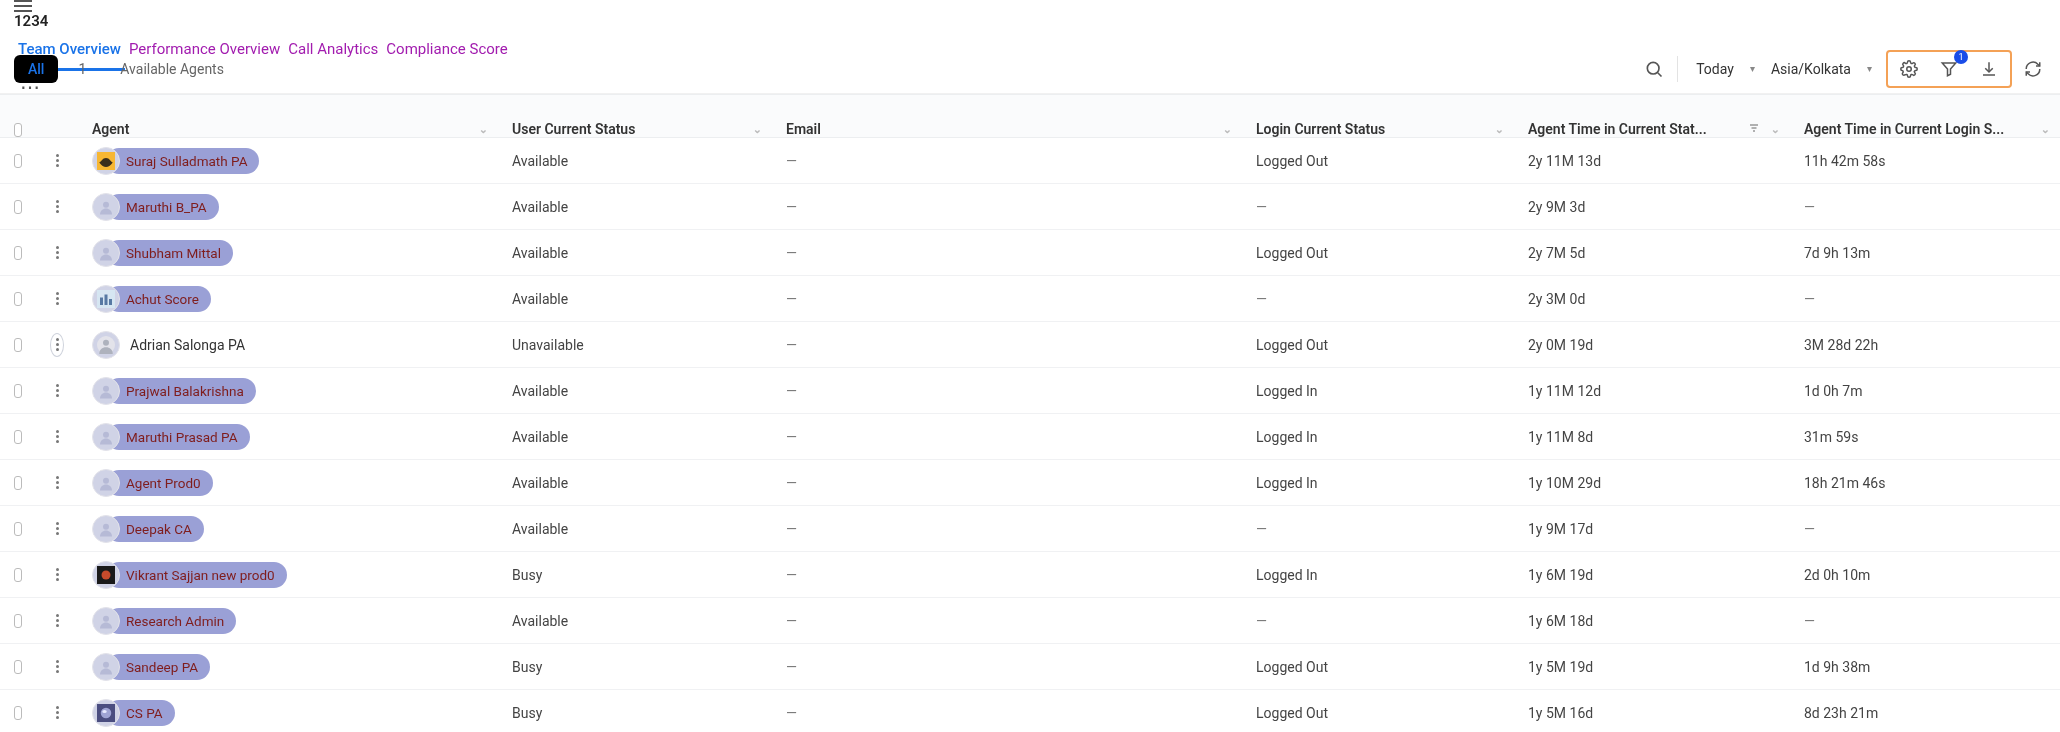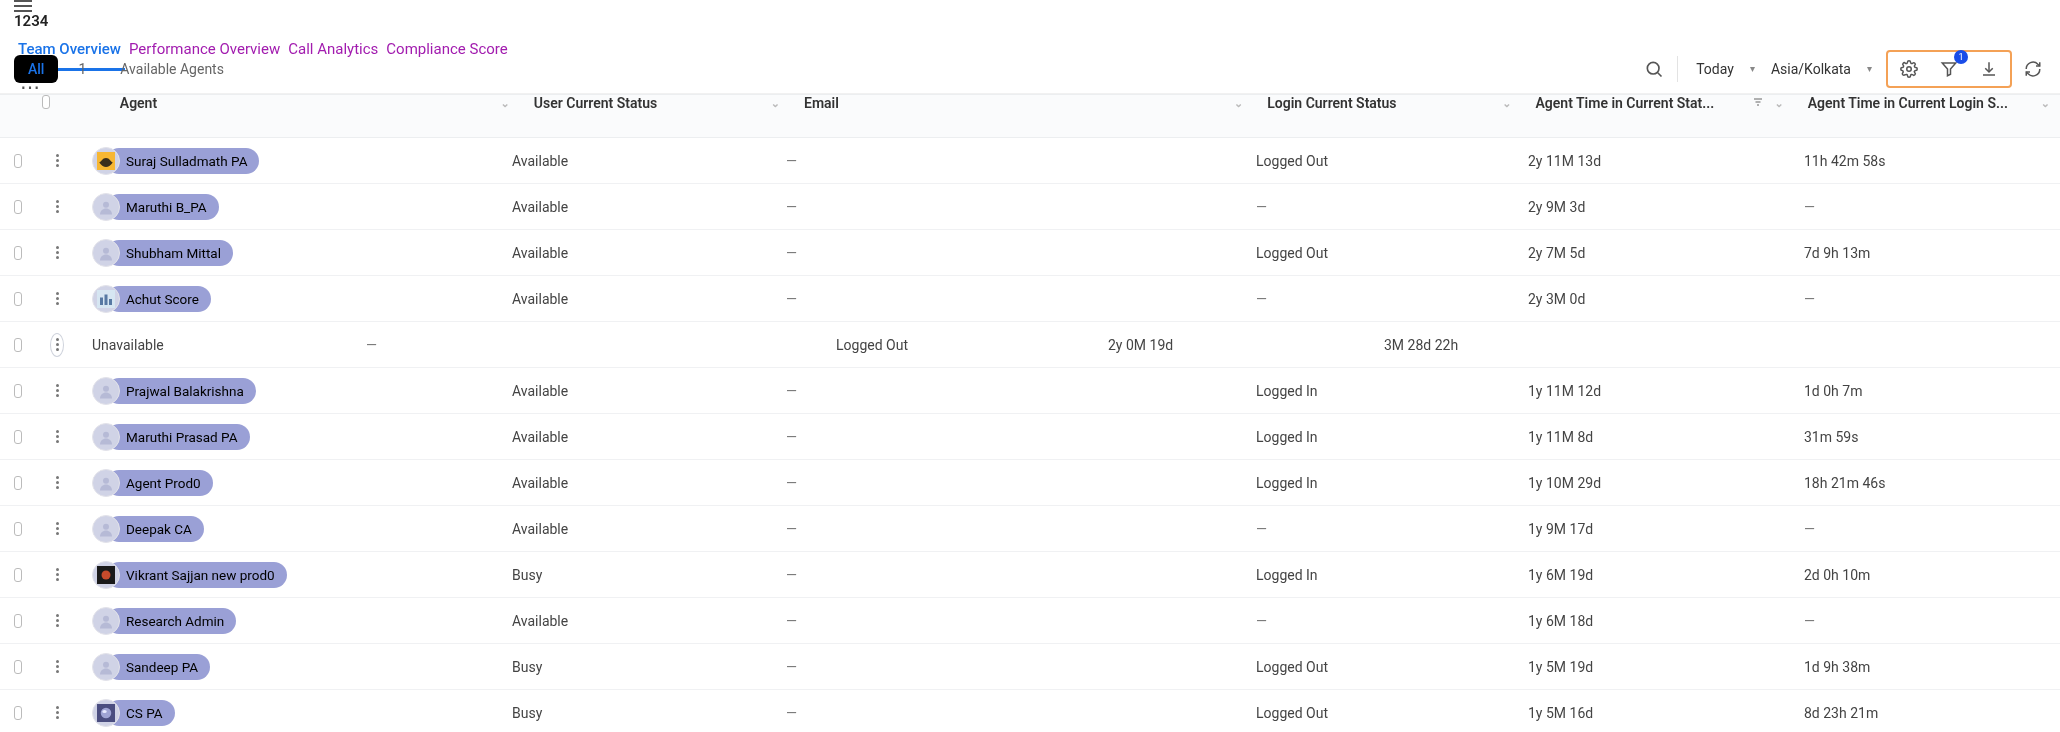--- a/index.html
+++ b/index.html
@@ -61,28 +61,27 @@
     align-items:center;
     gap: 14px;
     margin-left: 6px;
   }
   .badge-wrap { position:relative; }
   .badge { position:absolute; top:-6px; right:-6px; background:#1a4de8; color:#fff; border-radius:50%; width:14px; height:14px; font-size:9px; display:flex; align-items:center; justify-content:center; }
 
   
   .thead {
     display:flex;
-    align-items:flex-start;
+    align-items:flex-end;
     background:#fafbfc;
     border-top:1px solid #eceef0;
     border-bottom:1px solid #eceef0;
     height: 44px;
     font-weight:600;
     color:#333;
-    padding-left:28px;
   }
   .th, .td { display:flex; align-items:center; padding: 0 14px; font-size:14px;}
   .th { position:relative; }
   .th .sort-chev { position:absolute; right:10px; color:#bbb; font-size:11px; cursor:pointer;}
   .th .filter-icon { position:absolute; right:30px; color:#888; font-size:11px; cursor:pointer;}
 
   .c-check { width: 36px; justify-content:center; }
   .c-menu  { width: 42px; justify-content:center; }
   .c-agent { width: 420px; }
   .c-status{ width: 274px; }
@@ -96,21 +95,21 @@
   
   .tbody { }
   .row { display:flex; height:46px; border-bottom:1px solid #f0f1f3; align-items:center; }
   .row .td { color:#444; }
   .kebab { width:4px; display:flex; flex-direction:column; gap:2px; align-items:center;}
   .kebab span { width:3px; height:3px; background:#777; border-radius:50%;}
   .kebab-wrap{ width:24px; height:24px; display:flex; align-items:center; justify-content:center; border-radius:50%; cursor:pointer;}
   .kebab-wrap.active { border:1px solid #cfd3dc; }
   .avatar { width:28px; height:28px; border-radius:50%; background:#d0d3e6; display:flex; align-items:center; justify-content:center; overflow:hidden; border:1px solid #e3e3ea;}
   .avatar svg { width:18px; height:18px; }
-  .chip { background:#9aa0d6; color:#000000; padding:5px 12px 5px 8px; border-radius: 14px; margin-left:-14px; font-size:13.5px; z-index:-1;}
+  .chip { background:#9aa0d6; color:#7f1d1d; padding:5px 12px 5px 8px; border-radius: 14px; margin-left:-14px; font-size:13.5px; z-index:-1;}
   .chip-wrap { display:flex; align-items:center; position:relative;}
   .chip-wrap .avatar { position:relative; z-index:2; }
   .chip-wrap .chip  { position:relative; z-index:1; padding-left:20px;}
   .agent-plain { display:flex; align-items:center; gap:10px; }
   .agent-plain .name { font-size:14px; color:#333; }
 
   .dash { color:#777; }
 
   .c-agent.th { padding-left: 14px; }
 </style>
@@ -361,20 +360,30 @@
       <div class="td c-check">
         <div class="checkbox"></div>
       </div>
       <div class="td c-menu">
         <div class="kebab-wrap active">
           <div class="kebab">
             <span></span>
             <span></span>
             <span></span>
           </div>
+        </div>
+      </div>
+      <div class="td c-agent">
+        <div class="agent-plain">
+          <div class="avatar">
+            <svg viewBox="0 0 24 24">
+              <use href="#av-person"></use>
+            </svg>
+          </div>
+          <div class="name">Adrian Salonga PA</div>
         </div>
       </div>
       <div class="td c-status">Unavailable</div>
       <div class="td c-email">
         <span class="dash">—</span>
       </div>
       <div class="td c-login">Logged Out</div>
       <div class="td c-time1">2y 0M 19d</div>
       <div class="td c-time2">3M 28d 22h</div>
     </div>

